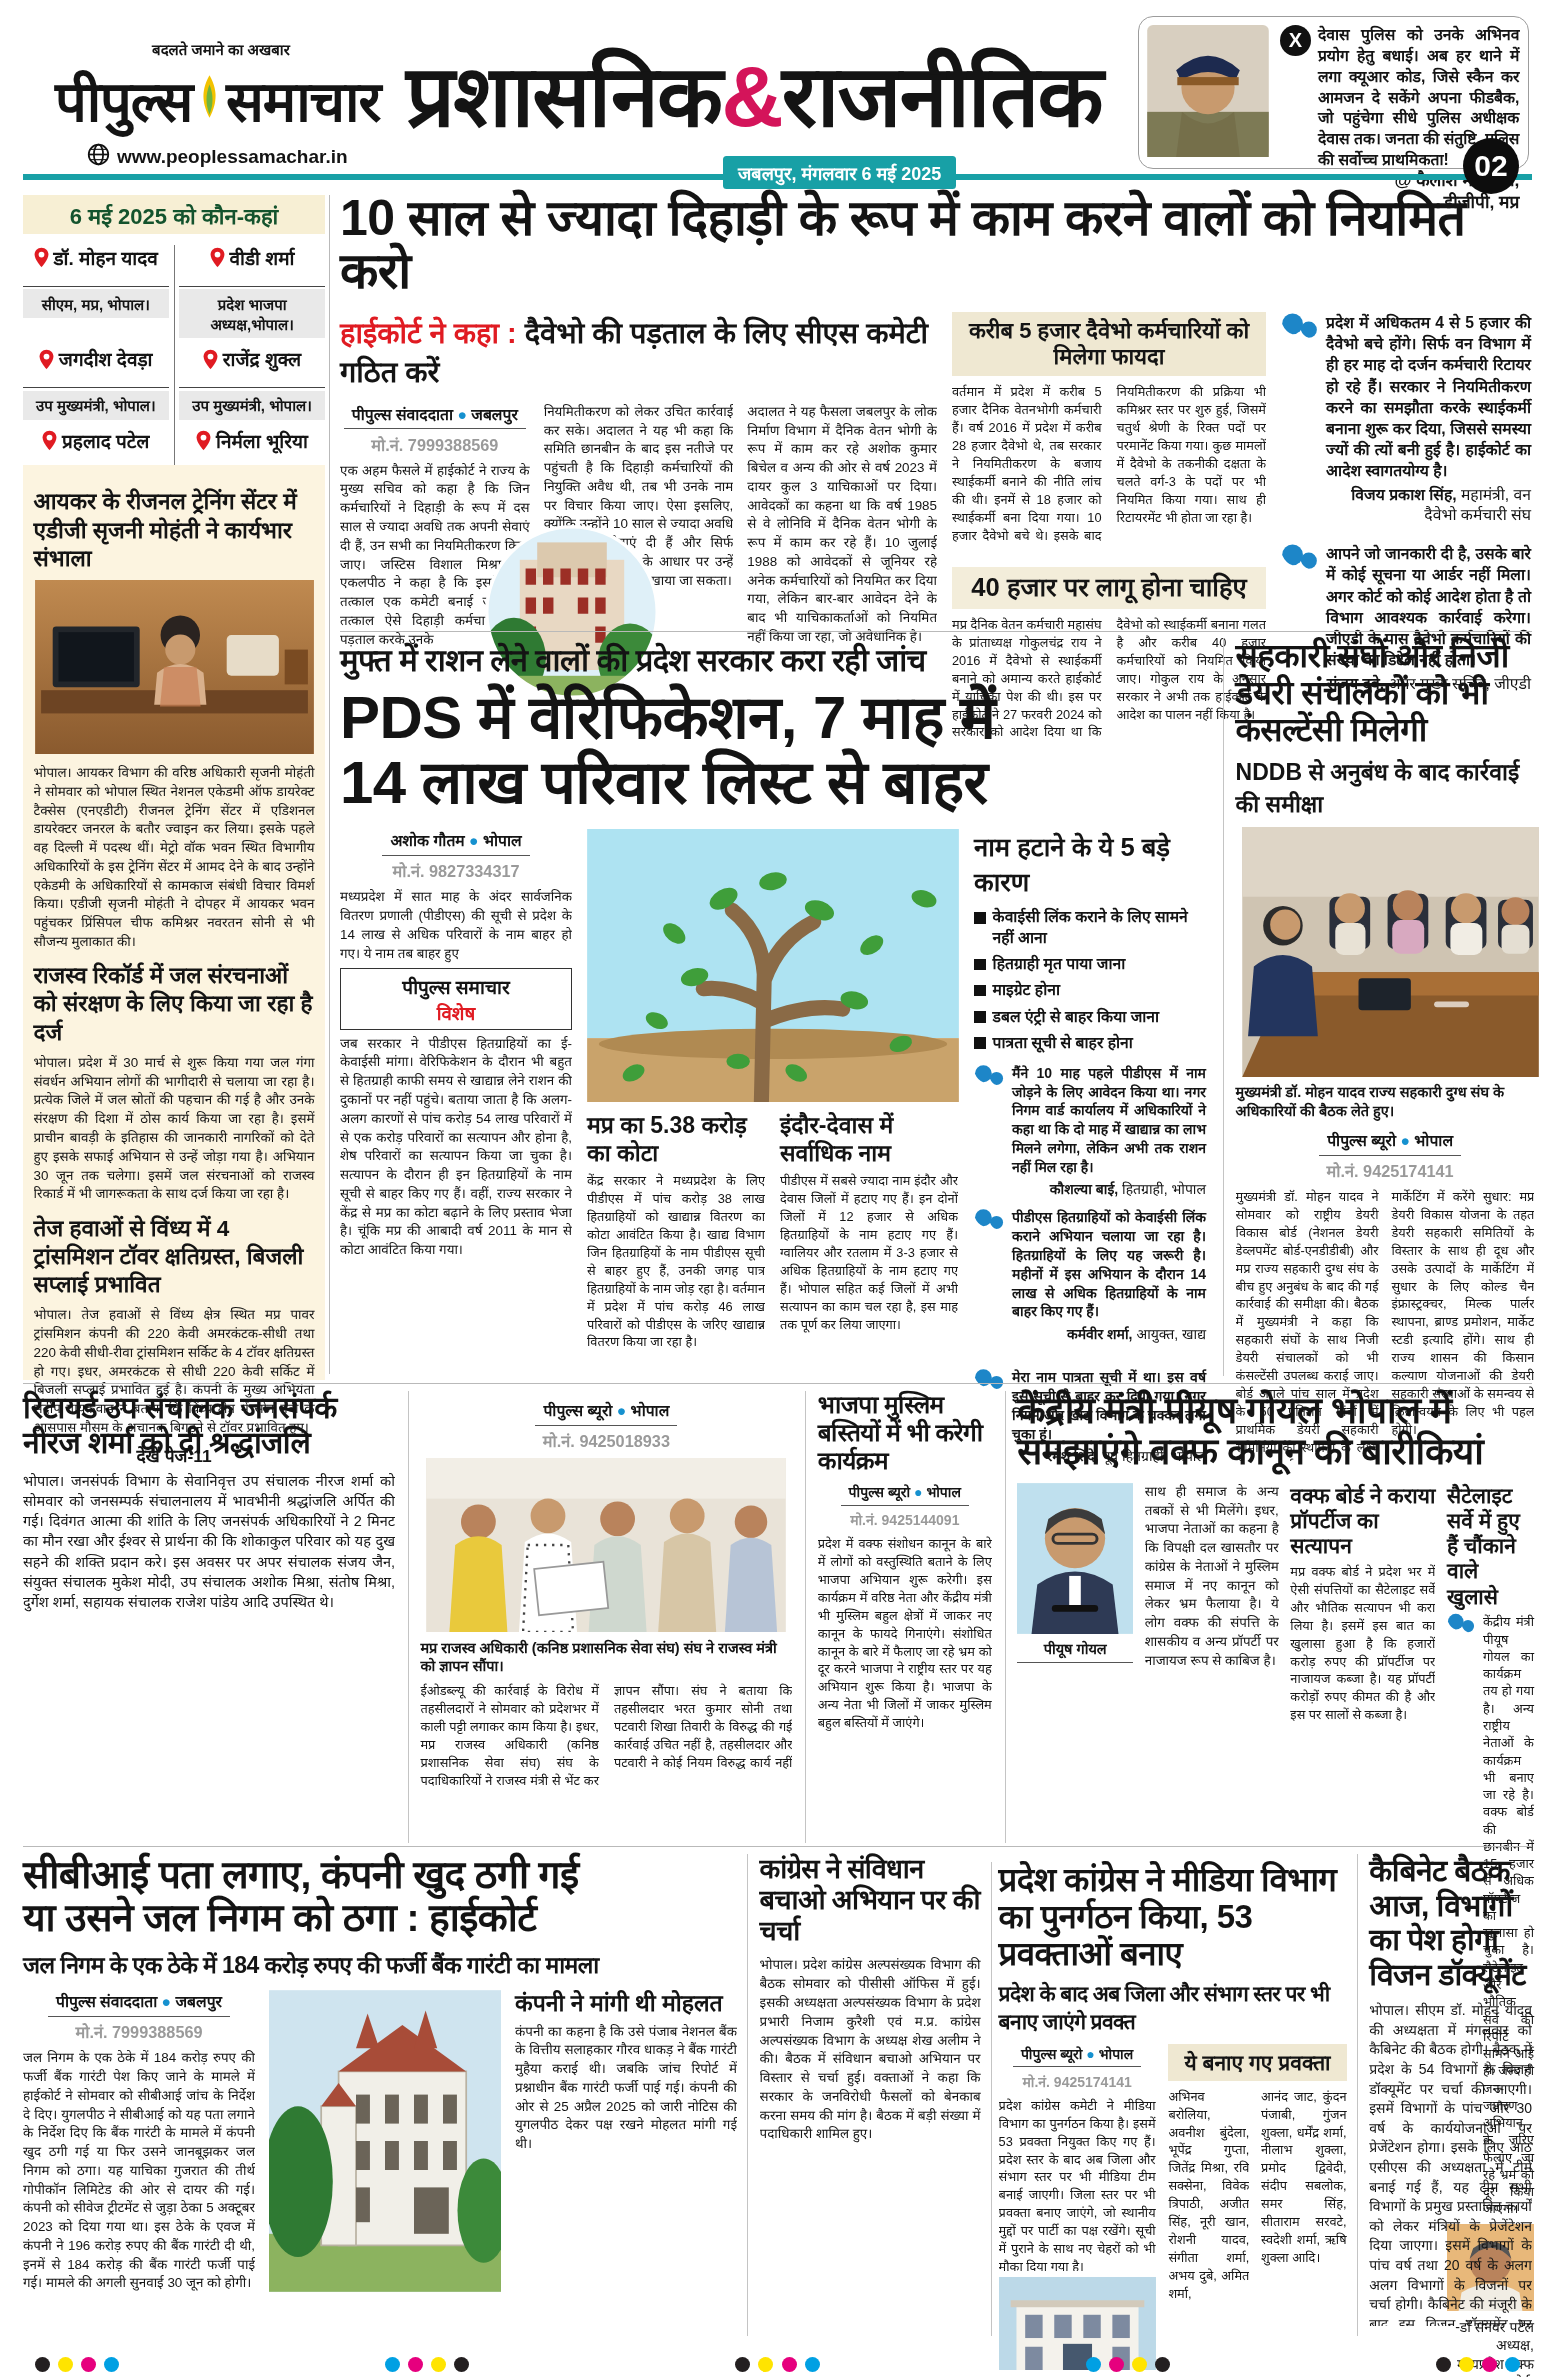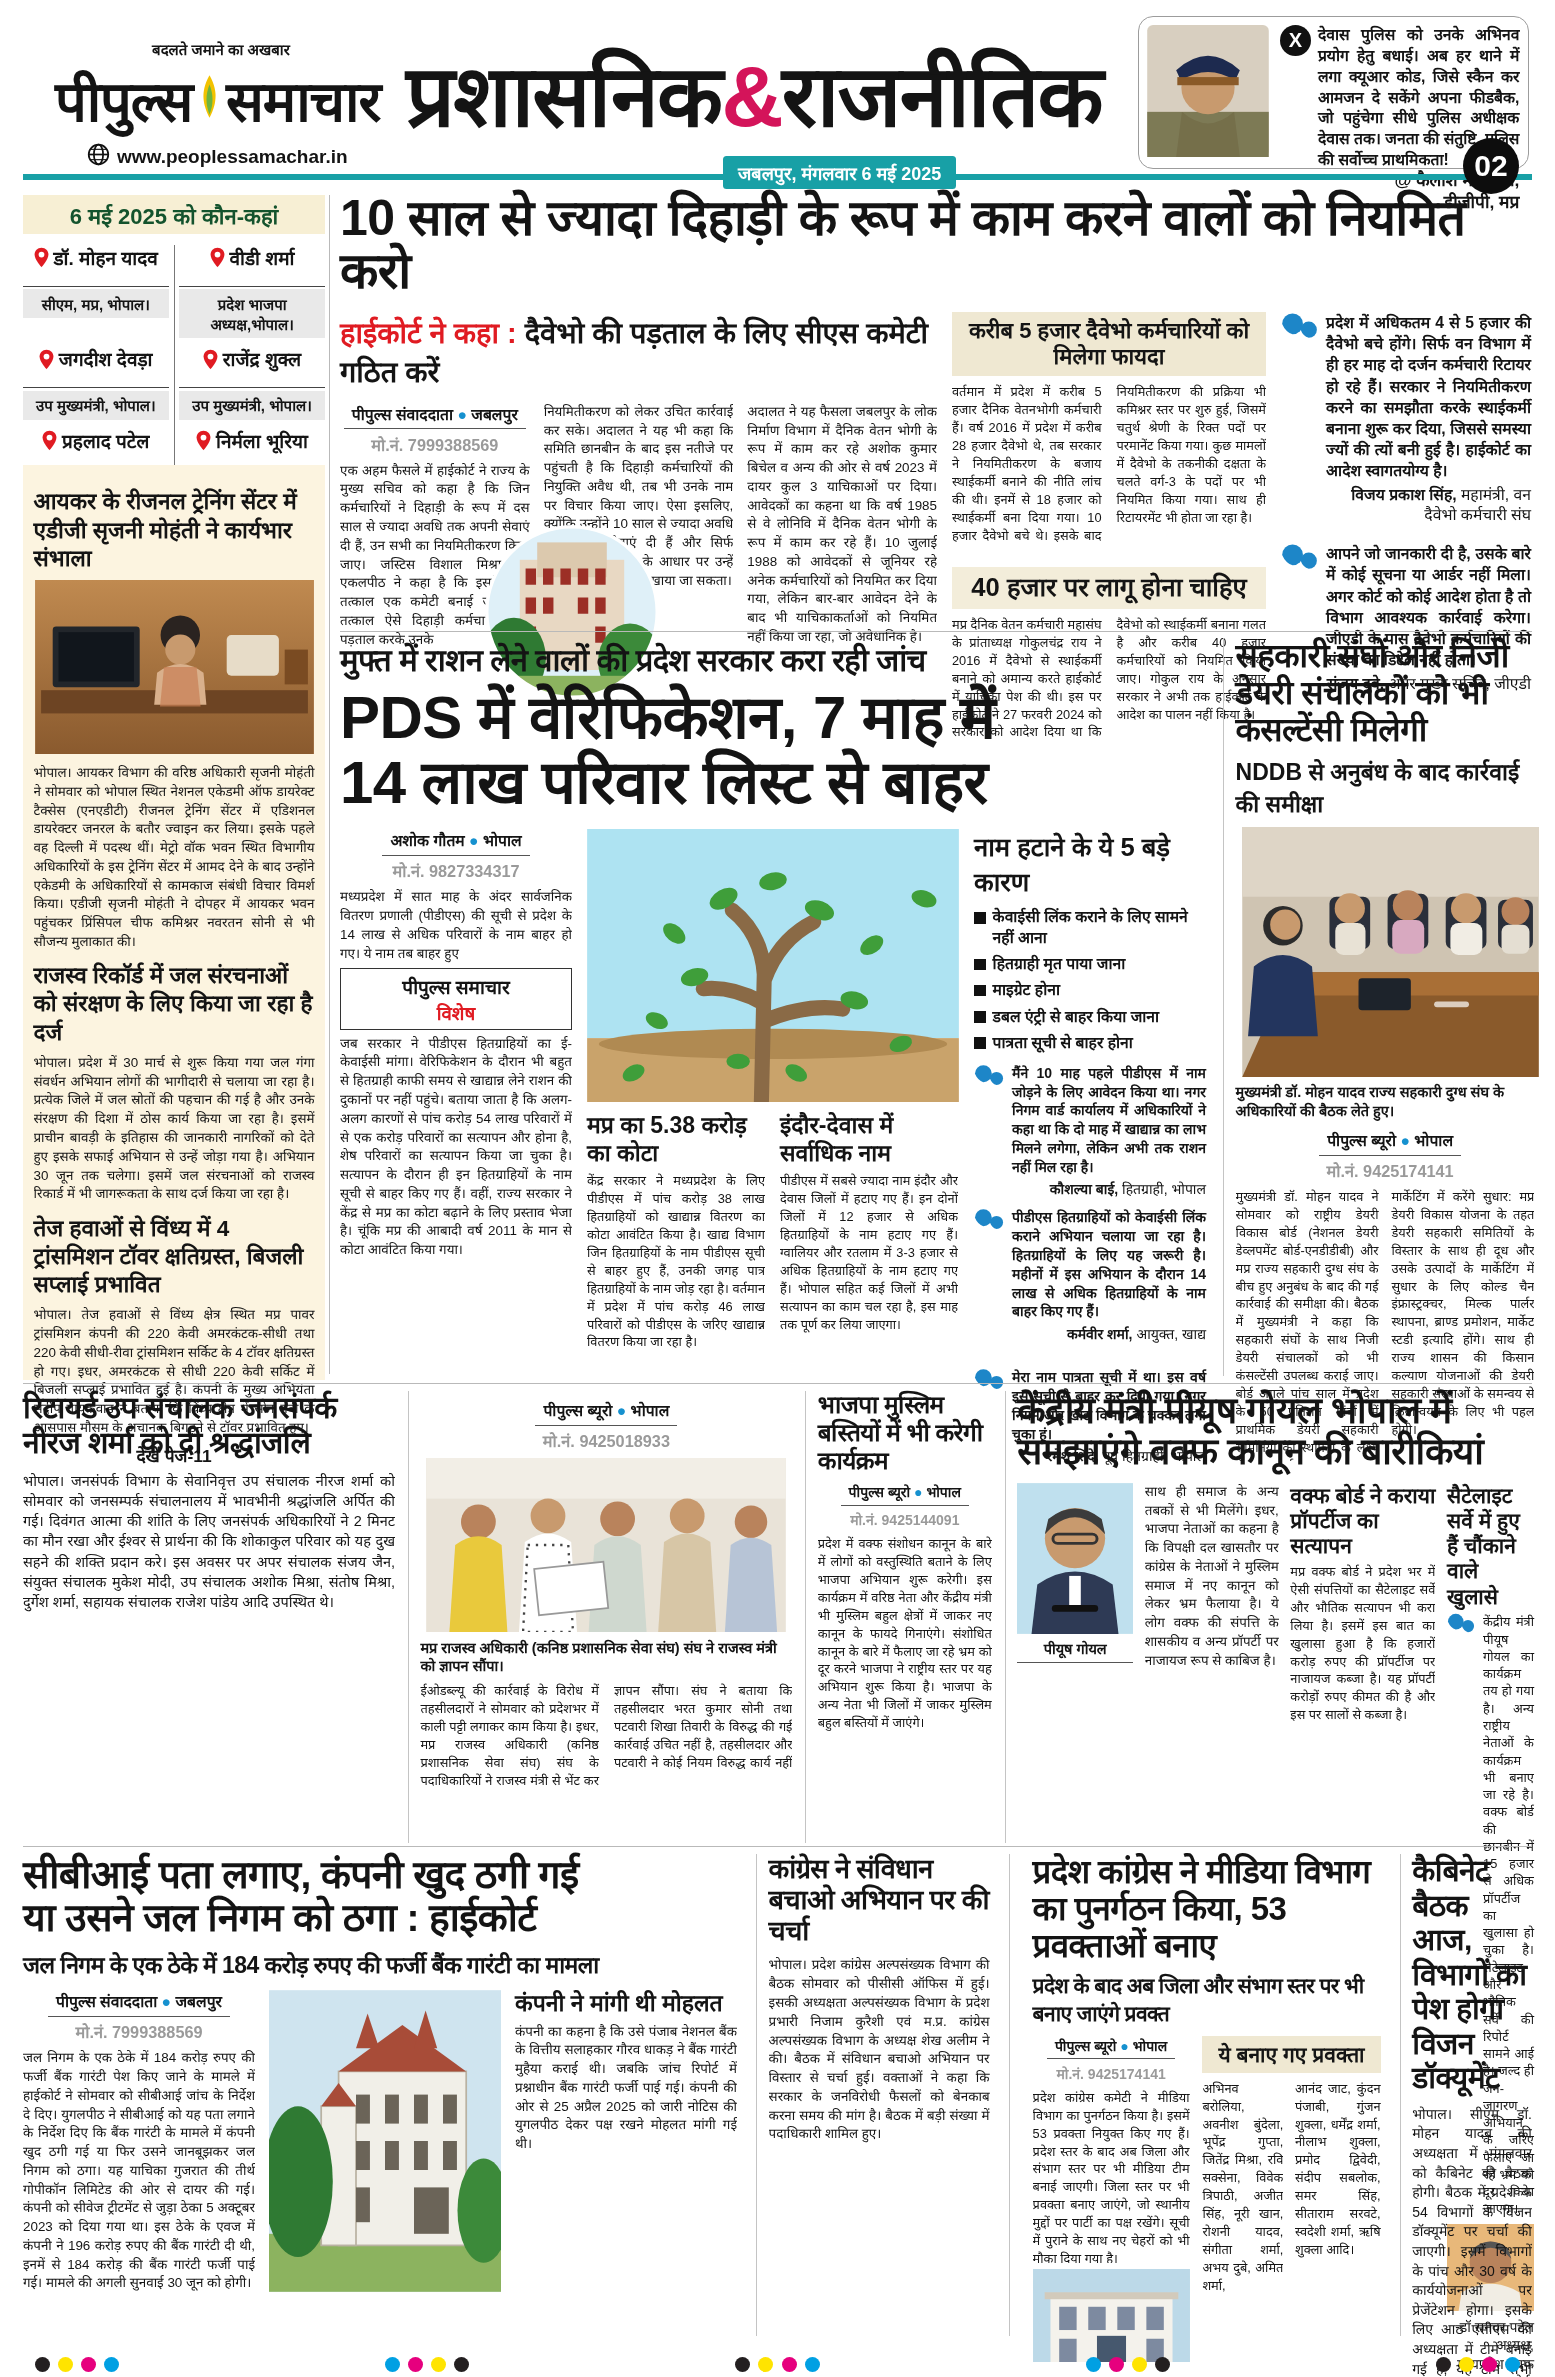--- a/index.html
+++ b/index.html
@@ -570,21 +570,21 @@
               </svg>
           </span>
           <div class="qsig" style="font-size:14px;">-डॉ सनवर पटेल अध्यक्ष, मध्यप्रदेश वक्फ बोर्ड.</div>
         </div>
       </div>
     </div>
   </div>
 
   <div class="abs rule" style="left:23px;top:1846px;width:1509px;height:1.2px;"></div>
 
-  <div class="abs" style="left:23px;top:1854px;width:1509px;height:482px;display:flex;gap:19px;">
+  <div class="abs" style="left:23px;top:1854px;width:1509px;height:482px;display:flex;gap:10px;">
 
     <div style="width:714px;flex:none;">
       <div class="headline" style="font-size:39px;line-height:1.1;">
         <span>सीबीआई पता लगाए, कंपनी खुद ठगी गई</span><br><span>या उसने जल निगम को ठगा : हाईकोर्ट</span>
       </div>
       <div class="headline" style="font-size:23px;margin-top:8.1px;">जल निगम के एक ठेके में 184 करोड़ रुपए की फर्जी बैंक गारंटी का मामला</div>
       <div style="display:flex;gap:14px;margin-top:10.5px;">
         <div style="width:232px;flex:none;">
           <div class="byline">
             <div class="who"><span>पीपुल्स संवाददाता</span> <span class="dot">●</span> <span>जबलपुर</span></div>
@@ -627,21 +627,21 @@
           <div class="bd" style="font-size:13.4px;height:256px;">कंपनी का कहना है कि उसे पंजाब नेशनल बैंक के वित्तीय सलाहकार गौरव धाकड़ ने बैंक गारंटी मुहैया कराई थी। जबकि जांच रिपोर्ट में प्रश्नाधीन बैंक गारंटी फर्जी पाई गई। कंपनी की ओर से 25 अप्रैल 2025 को जारी नोटिस की युगलपीठ देकर पक्ष रखने मोहलत मांगी गई थी।</div>
         </div>
       </div>
     </div>
 
     <div class="colrule" style="width:221px;flex:none;padding-left:11.6px;">
       <div class="headline" style="font-size:27px;line-height:1.15;">कांग्रेस ने संविधान बचाओ अभियान पर की चर्चा</div>
       <div class="bd" style="font-size:13.4px;margin-top:9.3px;height:348px;">भोपाल। प्रदेश कांग्रेस अल्पसंख्यक विभाग की बैठक सोमवार को पीसीसी ऑफिस में हुई। इसकी अध्यक्षता अल्पसंख्यक विभाग के प्रदेश प्रभारी निजाम कुरैशी एवं म.प्र. कांग्रेस अल्पसंख्यक विभाग के अध्यक्ष शेख अलीम ने की। बैठक में संविधान बचाओ अभियान पर विस्तार से चर्चा हुई। वक्ताओं ने कहा कि सरकार के जनविरोधी फैसलों को बेनकाब करना समय की मांग है। बैठक में बड़ी संख्या में पदाधिकारी शामिल हुए।</div>
     </div>
 
-    <div class="colrule" style="width:348px;flex:none;padding-left:23px;">
+    <div class="colrule" style="width:348px;flex:none;padding-left:7px;margin-top:8px;">
       <div class="headline" style="font-size:33px;line-height:1.12;">प्रदेश कांग्रेस ने मीडिया विभाग का पुनर्गठन किया, 53 प्रवक्ताओं बनाए</div>
       <div class="headline" style="font-size:21px;margin-top:5.8px;">प्रदेश के बाद अब जिला और संभाग स्तर पर भी बनाए जाएंगे प्रवक्त</div>
       <div style="display:flex;gap:12.8px;margin-top:9.3px;">
         <div style="width:157px;flex:none;">
           <div class="byline">
             <div class="who" style="font-size:14px;"><span>पीपुल्स ब्यूरो</span> <span class="dot">●</span> <span>भोपाल</span></div>
             <div class="ph" style="font-size:14px;">मो.नं. 9425174141</div>
           </div>
           <div class="bd" style="font-size:12.8px;height:174px;">प्रदेश कांग्रेस कमेटी ने मीडिया विभाग का पुनर्गठन किया है। इसमें 53 प्रवक्ता नियुक्त किए गए हैं। प्रदेश स्तर के बाद अब जिला और संभाग स्तर पर भी मीडिया टीम बनाई जाएगी। जिला स्तर पर भी प्रवक्ता बनाए जाएंगे, जो स्थानीय मुद्दों पर पार्टी का पक्ष रखेंगे। सूची में पुराने के साथ नए चेहरों को भी मौका दिया गया है।</div>
           <span style="display:block;margin-top:5.8px;">

